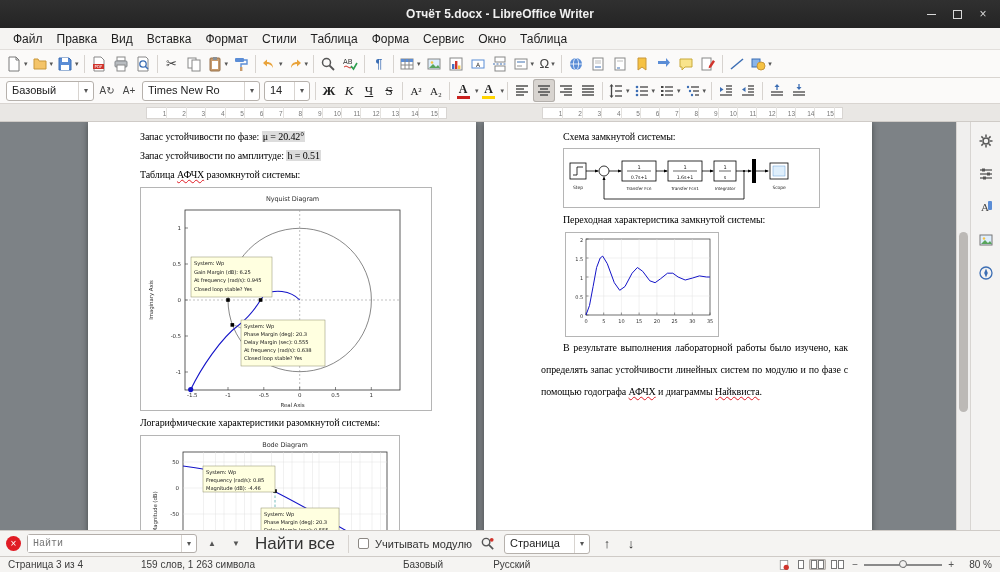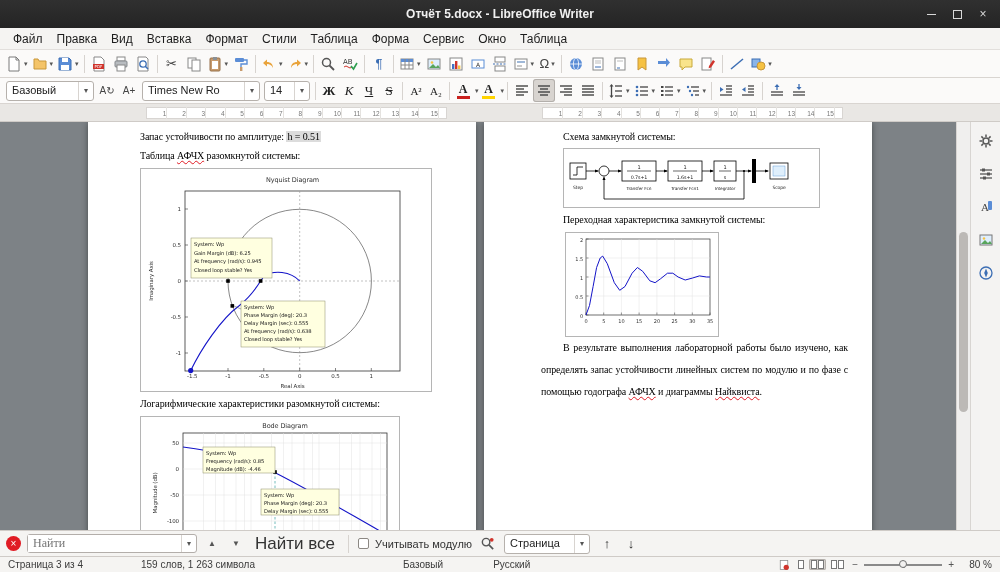--- a/index.html
+++ b/index.html
@@ -68,21 +68,21 @@
   .vscroll { position:absolute; top:0; right:30px; width:14px; height:100%; background:#f0efee; border-left:1px solid #d8d5d2; }
   .vthumb { position:absolute; left:2px; right:2px; top:27%; height:44%; background:#bcb9b6; border-radius:6px; }
   .side { position:absolute; top:0; right:0; width:30px; height:100%; background:#f4f3f2; border-left:1px solid #d8d5d2; display:flex; flex-direction:column; align-items:center; padding-top:8px; gap:11px; }
   .sbtn { width:22px; height:22px; display:flex; align-items:center; justify-content:center; border-radius:3px; }
   .sbtn svg { width:16px; height:16px; }
 
   
   .findbar { height:26px; background:#f5f4f2; border-top:1px solid #cfcbc7; display:flex; align-items:center; padding:0 6px; gap:6px; }
   .fclose { width:15px; height:15px; border-radius:50%; background:#e01b24; color:#fff; font-size:10px; line-height:1; display:flex; align-items:center; justify-content:center; flex:none; }
   .findbox { display:flex; align-items:stretch; width:170px; height:19px; background:#fff; border:1px solid #b3aeaa; border-radius:3px; }
-  .findbox input { flex:1; border:none; outline:none; font-size:12px; padding:0 5px; min-width:0; font-family:Liberation Serif, serif; }
+  .findbox input { flex:1; border:none; outline:none; font-size:10px; padding:0 5px; min-width:0; font-family:Liberation Mono, monospace; }
   .findbox .arr { width:15px; display:flex; align-items:center; justify-content:center; border-left:1px solid #d8d4d0; color:#555; font-size:8px; }
   .fbtn { height:20px; min-width:18px; display:inline-flex; align-items:center; justify-content:center; color:#555; font-size:8px; border-radius:3px; }
   .fbtn.txt { font-size:17px; color:#333; padding:0 4px; }
   .fchk { width:11px; height:11px; border:1px solid #8c8883; background:#fff; border-radius:2px; }
   .flabel { font-size:11px; color:#333; }
   .fbtn.navarrow { font-size:13px; color:#222; font-weight:bold; }
 
   
   .statusbar { height:16px; background:#f5f4f2; border-top:1px solid #cfcbc7; display:flex; align-items:center; padding:0 8px; font-size:10px; color:#3b3b3b; }
   .sb-words { margin-left:58px; }
@@ -554,20 +554,21 @@
         <span class="rcell">13</span>
         <span class="rcell">14</span>
         <span class="rcell">15</span>
       </div>
   </div>
 
   <div class="docarea">
 
     <div class="page l">
       <div class="pinner">
+        <div class="pline"><span>Запас устойчивости по фазе: </span><span class="field">μ = 20.42°</span></div>
         <div class="pline"><span>Запас устойчивости по амплитуде: </span><span class="field">h = 0.51</span></div>
         <div class="pline"><span>Таблица </span><span class="err">АФЧХ</span><span> разомкнутой системы:</span></div>
 
         <div class="fig nyq">
           <svg viewBox="0 0 290 222" width="290" height="222" font-family="DejaVu Sans, sans-serif">
             <text x="151.5" y="13" font-size="6.5" fill="#333" text-anchor="middle">Nyquist Diagram</text>
             <rect x="44" y="22" width="215" height="180" fill="#fff" stroke="#333" stroke-width="0.8"></rect>
             <line x1="158.7" y1="22" x2="158.7" y2="202" stroke="#999" stroke-width="0.6" stroke-dasharray="2 2"></line>
             <line x1="44" y1="112" x2="259" y2="112" stroke="#999" stroke-width="0.6" stroke-dasharray="2 2"></line>
             <path d="M51.2 202v-3M87 202v-3M122.8 202v-3M158.7 202v-3M194.5 202v-3M230.3 202v-3M44 40h3M44 76h3M44 112h3M44 148h3M44 184h3" stroke="#333" stroke-width="0.6" fill="none"></path>

